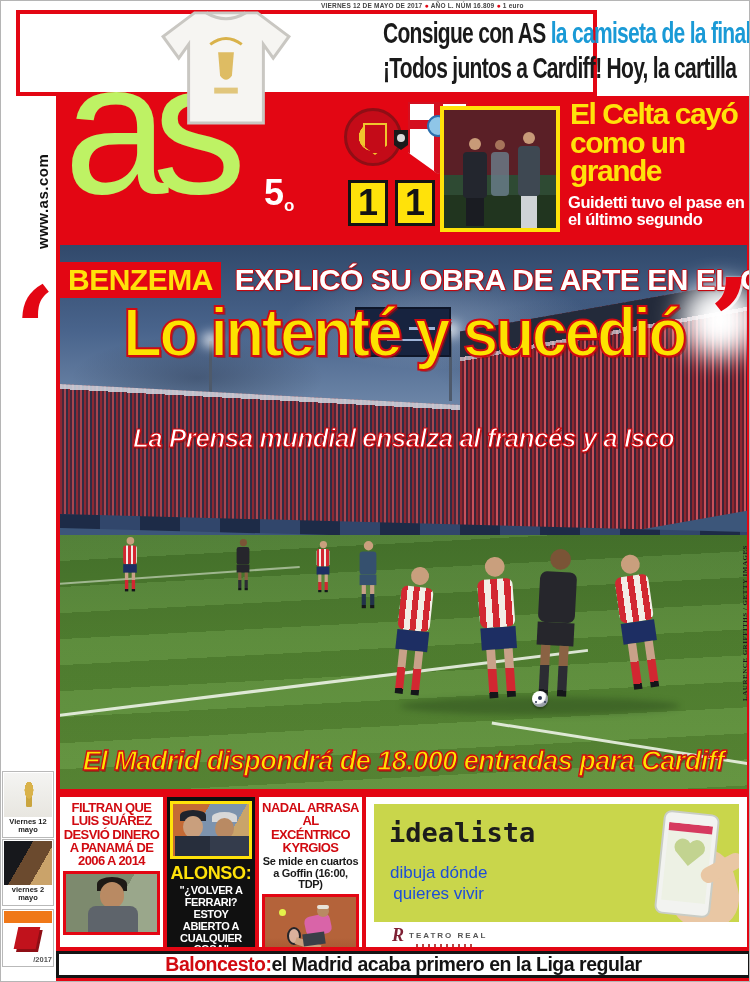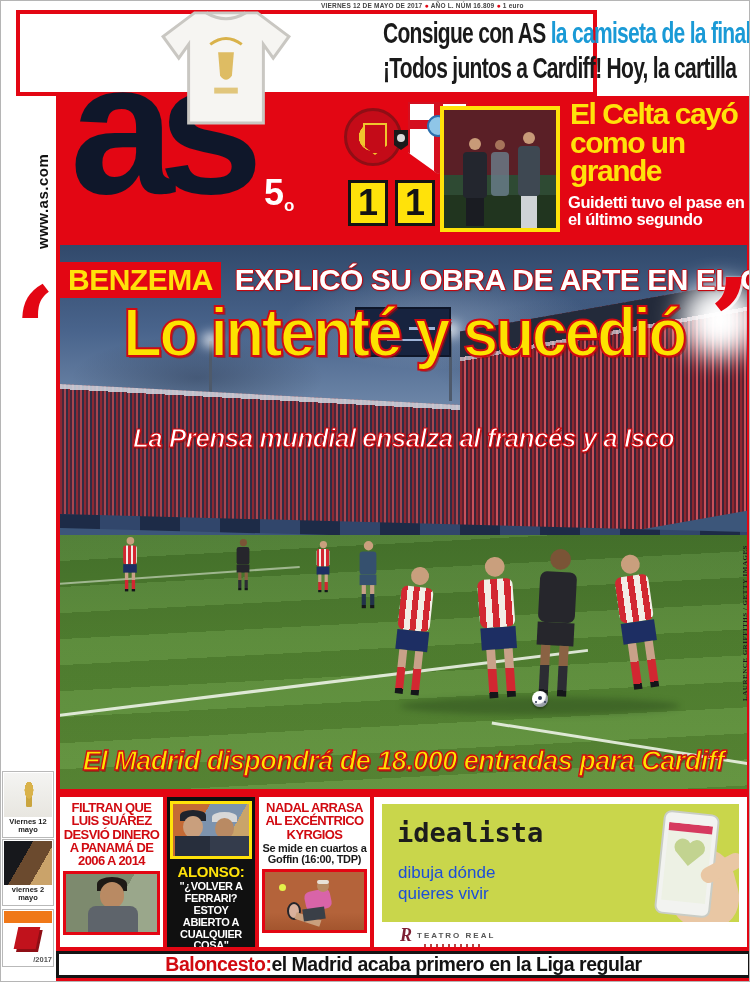--- a/index.html
+++ b/index.html
@@ -25,21 +25,21 @@
   .rail-thumb .img { width:100%; height:44px; position:relative; overflow:hidden; }
   .rail-caption { font-size:7.5px; font-weight:bold; color:#222; text-align:center; line-height:1.1; padding:1px 0; }
   .thumb-tee-img { background:linear-gradient(180deg,#f4f4f2,#e8e6e0); }
   .thumb-tee-img:after { content:""; position:absolute; left:16px; top:8px; width:18px; height:26px; background:radial-gradient(ellipse at 50% 35%, #d9b24a 0 35%, transparent 36%), radial-gradient(ellipse at 50% 80%, #caa53f 0 25%, transparent 26%); }
   .thumb-boot-img { background:linear-gradient(120deg,#17181c 0 40%, #6b4a2e 40% 70%, #caa36a 70%); }
   .thumb-chair-img { background:#fff; }
   .thumb-chair-band { position:absolute; top:0; left:0; right:0; height:12px; background:#f07818; }
   .thumb-chair-seat { position:absolute; left:12px; top:16px; width:22px; height:22px; background:#c1121c; transform:skewX(-12deg); box-shadow:3px 3px 0 #8f0e15; }
   
   .masthead { position:absolute; left:55px; top:95px; width:695px; height:145px; background:#e30613; }
-  .as-logo { position:absolute; left:14px; top:-62px; font-size:188px; font-weight:bold; color:#0f172a; letter-spacing:-16px; line-height:1; }
+  .as-logo { position:absolute; left:8px; top:-62px; font-size:188px; font-weight:normal; color:#bef264; letter-spacing:-16px; line-height:1; }
   .as-anniv { position:absolute; left:208px; top:76px; color:#fff; font-weight:bold; }
   .as-anniv .five { font-size:36px; }
   .as-anniv .oh { font-size:17px; vertical-align:-6px; }
   .crest { position:absolute; border-radius:50%; }
   .crest-mu { left:288px; top:12px; width:58px; height:58px; background:radial-gradient(circle at 50% 50%, #f0c52d 0 38%, #c40b18 39%); border:3px solid #8f0e15; }
   .crest-mu:after { content:""; position:absolute; left:16px; top:12px; width:20px; height:28px; background:#c40b18; clip-path:polygon(0 0,100% 0,100% 70%,50% 100%,0 70%); border:2px solid #f0c52d; }
   .crest-uefa { position:absolute; left:338px; top:34px; width:14px; height:20px; background:#1a1a1a; clip-path:polygon(0 0,100% 0,100% 75%,50% 100%,0 75%); }
   .crest-uefa:after { content:""; position:absolute; left:3px; top:4px; width:8px; height:8px; border-radius:50%; background:#dcdcdc; }
   .crest-celta { position:absolute; left:352px; top:6px; width:60px; height:72px; background:#fff; clip-path:polygon(0 0,100% 0,100% 70%,50% 100%,0 70%); box-shadow:0 0 0 2px #d40f1f inset; }
   .crest-celta .cross-v { position:absolute; left:26px; top:0; width:9px; height:100%; background:#d40f1f; }
@@ -149,34 +149,34 @@
   .suarez-head { position:absolute; left:34px; top:8px; width:24px; height:26px; border-radius:50% 50% 45% 45%; background:#b98a63; }
   .suarez-hair { position:absolute; left:31px; top:3px; width:30px; height:14px; border-radius:50% 50% 0 0; background:#1e1a16; }
   .suarez-torso { position:absolute; left:22px; top:32px; width:50px; height:30px; border-radius:8px 8px 0 0; background:#5e646b; }
   .box-alonso { width:88px; background:#101010; padding:4px 3px; }
   .box-alonso .thumb { height:58px; border:3px solid #ffe20a; position:relative; overflow:hidden; background:linear-gradient(120deg,#c46a35 0 35%, #7d93ad 35% 70%, #c9a46a 70%); }
   .al-head1 { position:absolute; left:10px; top:12px; width:20px; height:22px; border-radius:50%; background:#c99f7d; }
   .al-cap1 { position:absolute; left:7px; top:6px; width:26px; height:11px; border-radius:50% 50% 0 0; background:#20242c; }
   .al-head2 { position:absolute; left:42px; top:14px; width:19px; height:21px; border-radius:50%; background:#b98a63; }
   .al-cap2 { position:absolute; left:39px; top:8px; width:25px; height:10px; border-radius:50% 50% 0 0; background:#d8d8d8; }
   .al-body { position:absolute; left:2px; top:32px; width:78px; height:26px; background:linear-gradient(90deg,#272e3c 0 45%, #343c4c 45%); }
-  .t-alonso-name { color:#ffe20a; font-weight:bold; font-size:15px; text-align:center; margin-top:4px; letter-spacing:-.3px; }
+  .t-alonso-name { color:#ffe20a; font-weight:bold; font-size:18px; text-align:center; margin-top:4px; letter-spacing:-.3px; }
   .t-alonso-quote { color:#fff; font-weight:bold; font-size:11px; line-height:1.08; text-align:center; letter-spacing:-.4px; margin-top:1px; }
-  .box-nadal { width:111px; background:#fff; padding:4px 3px; }
+  .box-nadal { width:103px; background:#fff; padding:4px 3px; }
   .t-nadal { color:#d10a11; font-weight:bold; font-size:13px; line-height:1.02; text-align:center; letter-spacing:-.6px; }
   .s-nadal { color:#1a1a1a; font-weight:bold; font-size:11px; line-height:1.05; text-align:center; letter-spacing:-.3px; margin-top:2px; }
   .box-nadal .thumb { margin-top:3px; height:64px; border:3px solid #e30613; position:relative; overflow:hidden; background:linear-gradient(180deg,#b4633a 0 70%, #a3552e); }
   .nd-torso { position:absolute; left:40px; top:18px; width:26px; height:20px; border-radius:6px; background:#d964a8; transform:rotate(-12deg); }
   .nd-head { position:absolute; left:52px; top:8px; width:12px; height:12px; border-radius:50%; background:#b98a63; }
   .nd-band { position:absolute; left:52px; top:8px; width:12px; height:4px; border-radius:4px; background:#e8e2d8; }
   .nd-shorts { position:absolute; left:38px; top:36px; width:22px; height:12px; background:#3a3f47; transform:rotate(-8deg); }
   .nd-leg { position:absolute; left:30px; top:44px; width:26px; height:7px; background:#c99f7d; transform:rotate(18deg); }
   .nd-racket { position:absolute; left:22px; top:30px; width:14px; height:18px; border:2px solid #23242a; border-radius:50%; background:rgba(255,255,255,.5); }
   .nd-ball { position:absolute; left:14px; top:12px; width:7px; height:7px; border-radius:50%; background:#e4f24a; }
-  .box-ad { flex:1; background:#fff; padding:7px 8px 3px; }
+  .box-ad { flex:1; background:#fff; padding:7px 8px 3px;text-align:center; }
   .ad-panel { position:relative; width:100%; height:118px; background:#c9d64b; overflow:hidden; }
   .ad-brand { position:absolute; left:15px; top:13px; font-family:"DejaVu Sans Mono", monospace; font-weight:bold; font-size:27px; color:#1c1c1c; letter-spacing:0; }
   .ad-tagline { position:absolute; left:16px; top:58px; font-size:17px; color:#1d4ed8; line-height:1.25; }
   .ad-hand { position:absolute; right:2px; top:46px; width:70px; height:80px; border-radius:50% 40% 40% 50%; background:#e9c7a4; transform:rotate(-15deg); }
   .ad-phone { position:absolute; right:24px; top:8px; width:56px; height:104px; background:#f2f3f0; border:2px solid #c9cdc6; border-radius:8px; transform:rotate(6deg); }
   .ad-screen { position:absolute; left:4px; top:10px; right:4px; bottom:12px; background:#edf1e4; overflow:hidden; }
   .ad-topbar { position:absolute; left:0; top:0; width:100%; height:8px; background:#d63a5f; }
   .ad-heart { position:absolute; left:6px; top:14px; width:34px; height:30px; background:#bccf86;
     clip-path:path("M17 28 L3 14 A8 8 0 0 1 17 5 A8 8 0 0 1 31 14 Z"); opacity:.9; }
   .ad-finger { position:absolute; right:-6px; top:56px; width:46px; height:16px; border-radius:8px; background:#e9c7a4; transform:rotate(-28deg); }

